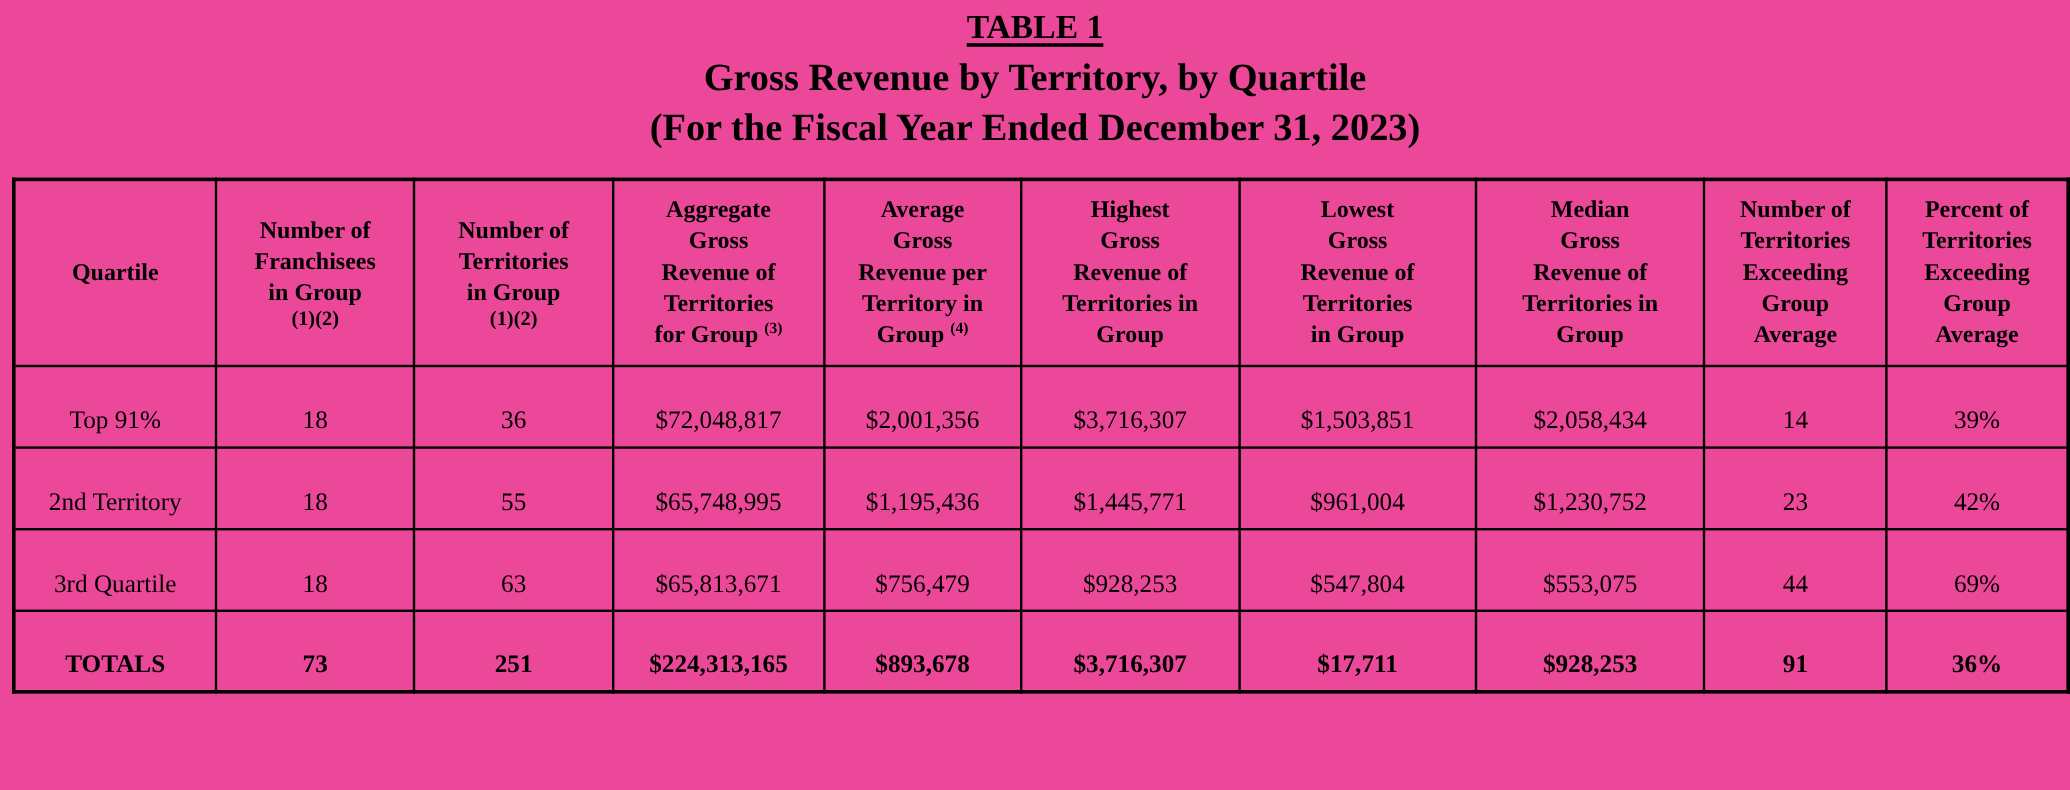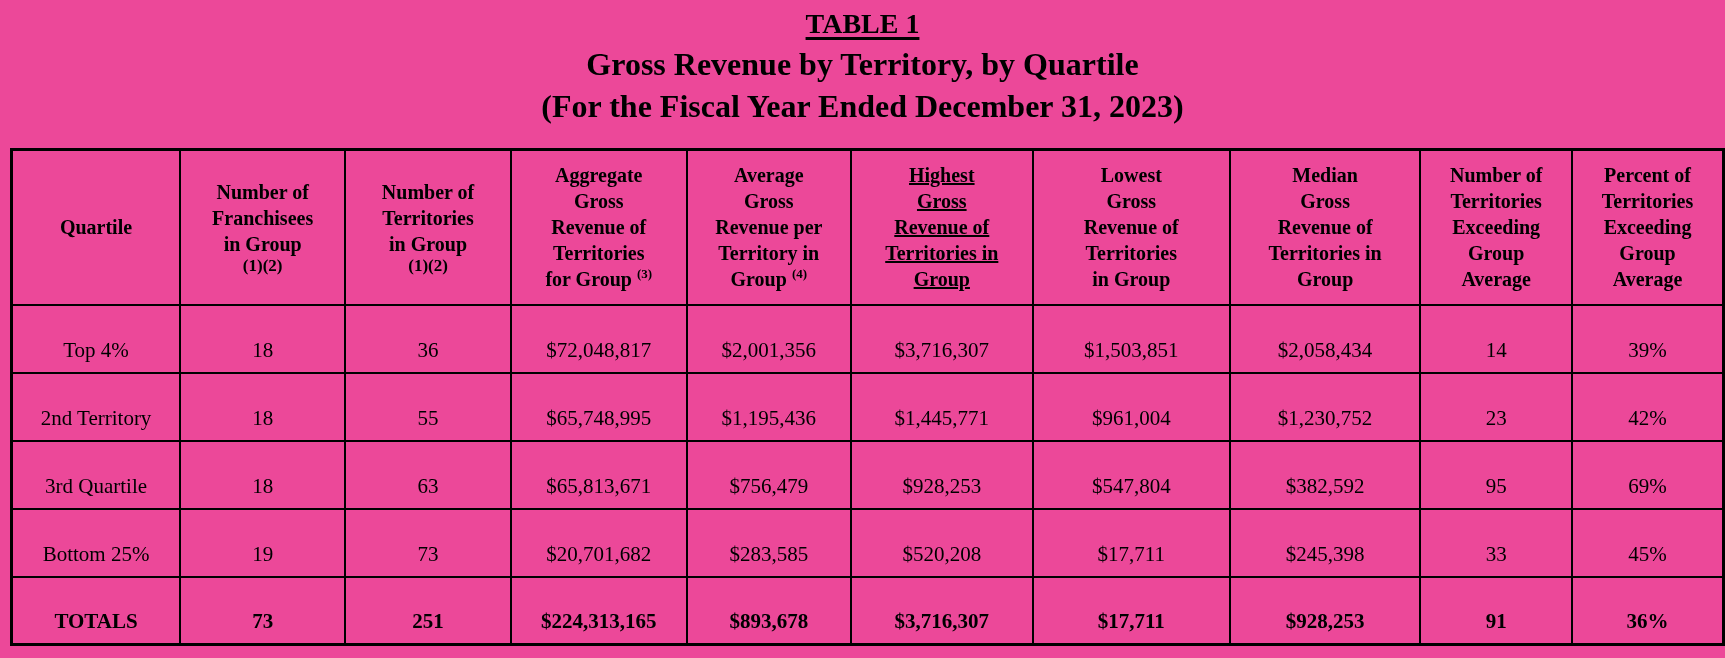--- a/index.html
+++ b/index.html
@@ -93,30 +93,30 @@
   </div>
 
   <table class="data-table">
     <thead>
       <tr id="header-row">
           <th style="width: 174px;"><span>Quartile</span></th>
           <th style="width: 168px;"><span>Number of<br>Franchisees<br>in Group</span><div class="note">(1)(2)</div></th>
           <th style="width: 170px;"><span>Number of<br>Territories<br>in Group</span><div class="note">(1)(2)</div></th>
           <th style="width: 178px; margin-left: 32px;"><span>Aggregate<br>Gross<br>Revenue of<br>Territories<br>for Group <sup>(3)</sup></span></th>
           <th style="width: 168px;"><span>Average<br>Gross<br>Revenue per<br>Territory in<br>Group <sup>(4)</sup></span></th>
-          <th style="width: 188px; text-decoration: underline;"><span>Highest<br>Gross<br>Revenue of<br>Territories in<br>Group</span></th>
+          <th style="width: 188px;"><span>Highest<br>Gross<br>Revenue of<br>Territories in<br>Group</span></th>
           <th style="width: 206px;"><span>Lowest<br>Gross<br>Revenue of<br>Territories<br>in Group</span></th>
           <th style="width: 198px;"><span>Median<br>Gross<br>Revenue of<br>Territories in<br>Group</span></th>
           <th style="width: 154px;"><span>Number of<br>Territories<br>Exceeding<br>Group<br>Average</span></th>
           <th style="width: 153px;"><span>Percent of<br>Territories<br>Exceeding<br>Group<br>Average</span></th>
         </tr>
     </thead>
     <tbody id="body-rows">
         <tr>
-          <td>Top 4%</td>
+          <td>Top 91%</td>
           <td>18</td>
           <td>36</td>
           <td>$72,048,817</td>
           <td>$2,001,356</td>
           <td>$3,716,307</td>
           <td>$1,503,851</td>
           <td>$2,058,434</td>
           <td>14</td>
           <td>39%</td>
         </tr>
@@ -133,35 +133,23 @@
           <td>42%</td>
         </tr>
         <tr>
           <td>3rd Quartile</td>
           <td>18</td>
           <td>63</td>
           <td>$65,813,671</td>
           <td>$756,479</td>
           <td>$928,253</td>
           <td>$547,804</td>
-          <td>$382,592</td>
-          <td>95</td>
+          <td>$553,075</td>
+          <td>44</td>
           <td>69%</td>
-        </tr>
-        <tr>
-          <td>Bottom 25%</td>
-          <td>19</td>
-          <td>73</td>
-          <td>$20,701,682</td>
-          <td>$283,585</td>
-          <td>$520,208</td>
-          <td>$17,711</td>
-          <td>$245,398</td>
-          <td>33</td>
-          <td>45%</td>
         </tr>
         <tr class="totals">
           <td>TOTALS</td>
           <td>73</td>
           <td>251</td>
           <td>$224,313,165</td>
           <td>$893,678</td>
           <td>$3,716,307</td>
           <td>$17,711</td>
           <td>$928,253</td>

